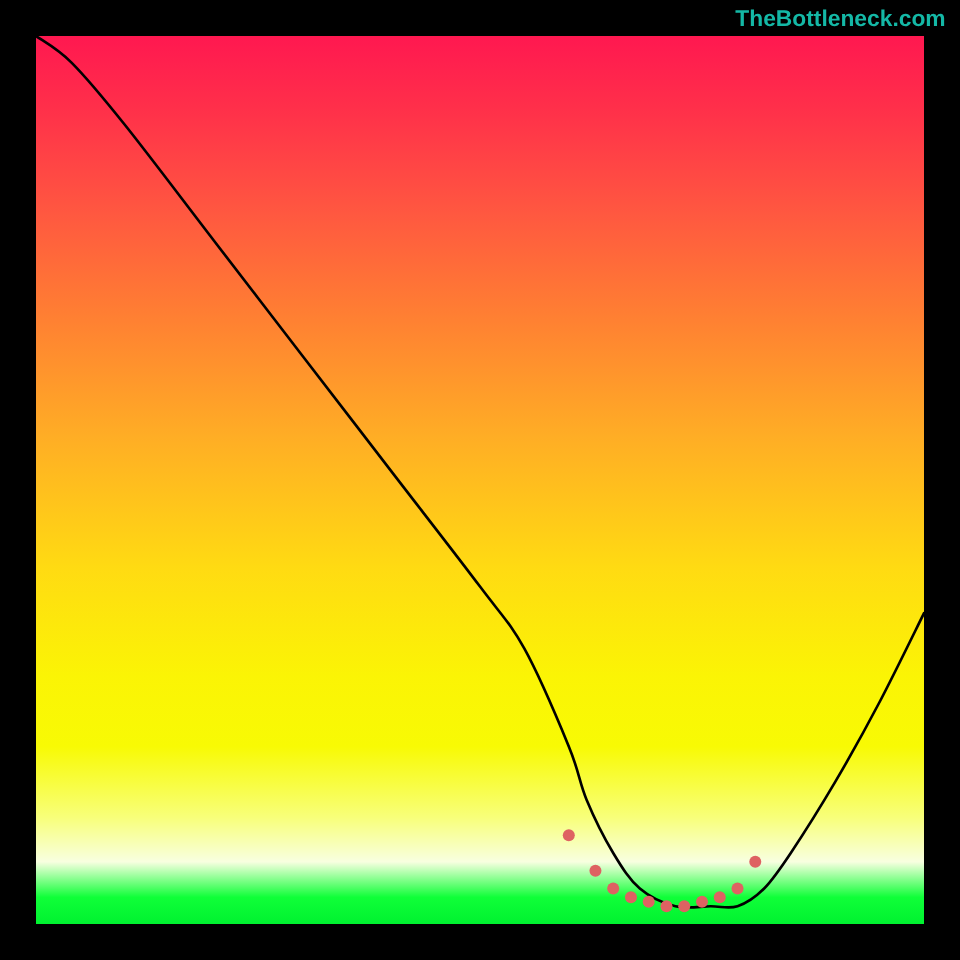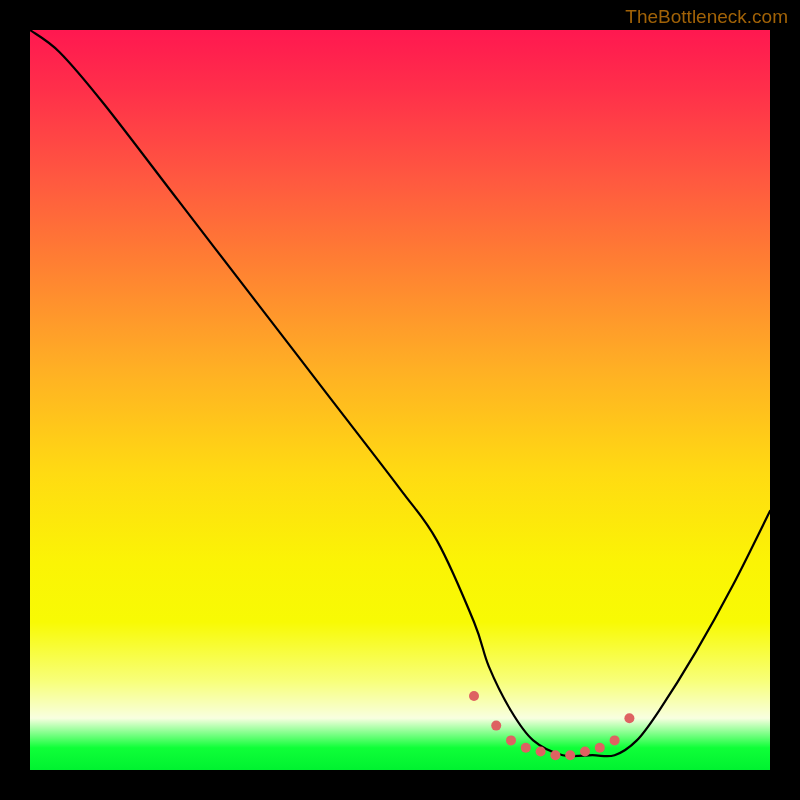--- a/index.html
+++ b/index.html
@@ -7,23 +7,23 @@
     width: 800px;
     height: 800px;
     background: #000;
     position: relative;
     font-family: Arial, sans-serif;
   }
   .watermark {
     position: absolute;
     top: 6px;
     right: 12px;
-    color: #a16207;
+    color: #14b8a6;
     font-size: 19px;
-    font-weight: 400;
+    font-weight: 700;
     z-index: 10;
   }
   .plot-area {
     position: absolute;
     left: 30px;
     top: 30px;
     width: 740px;
     height: 740px;
     overflow: hidden;
   }

